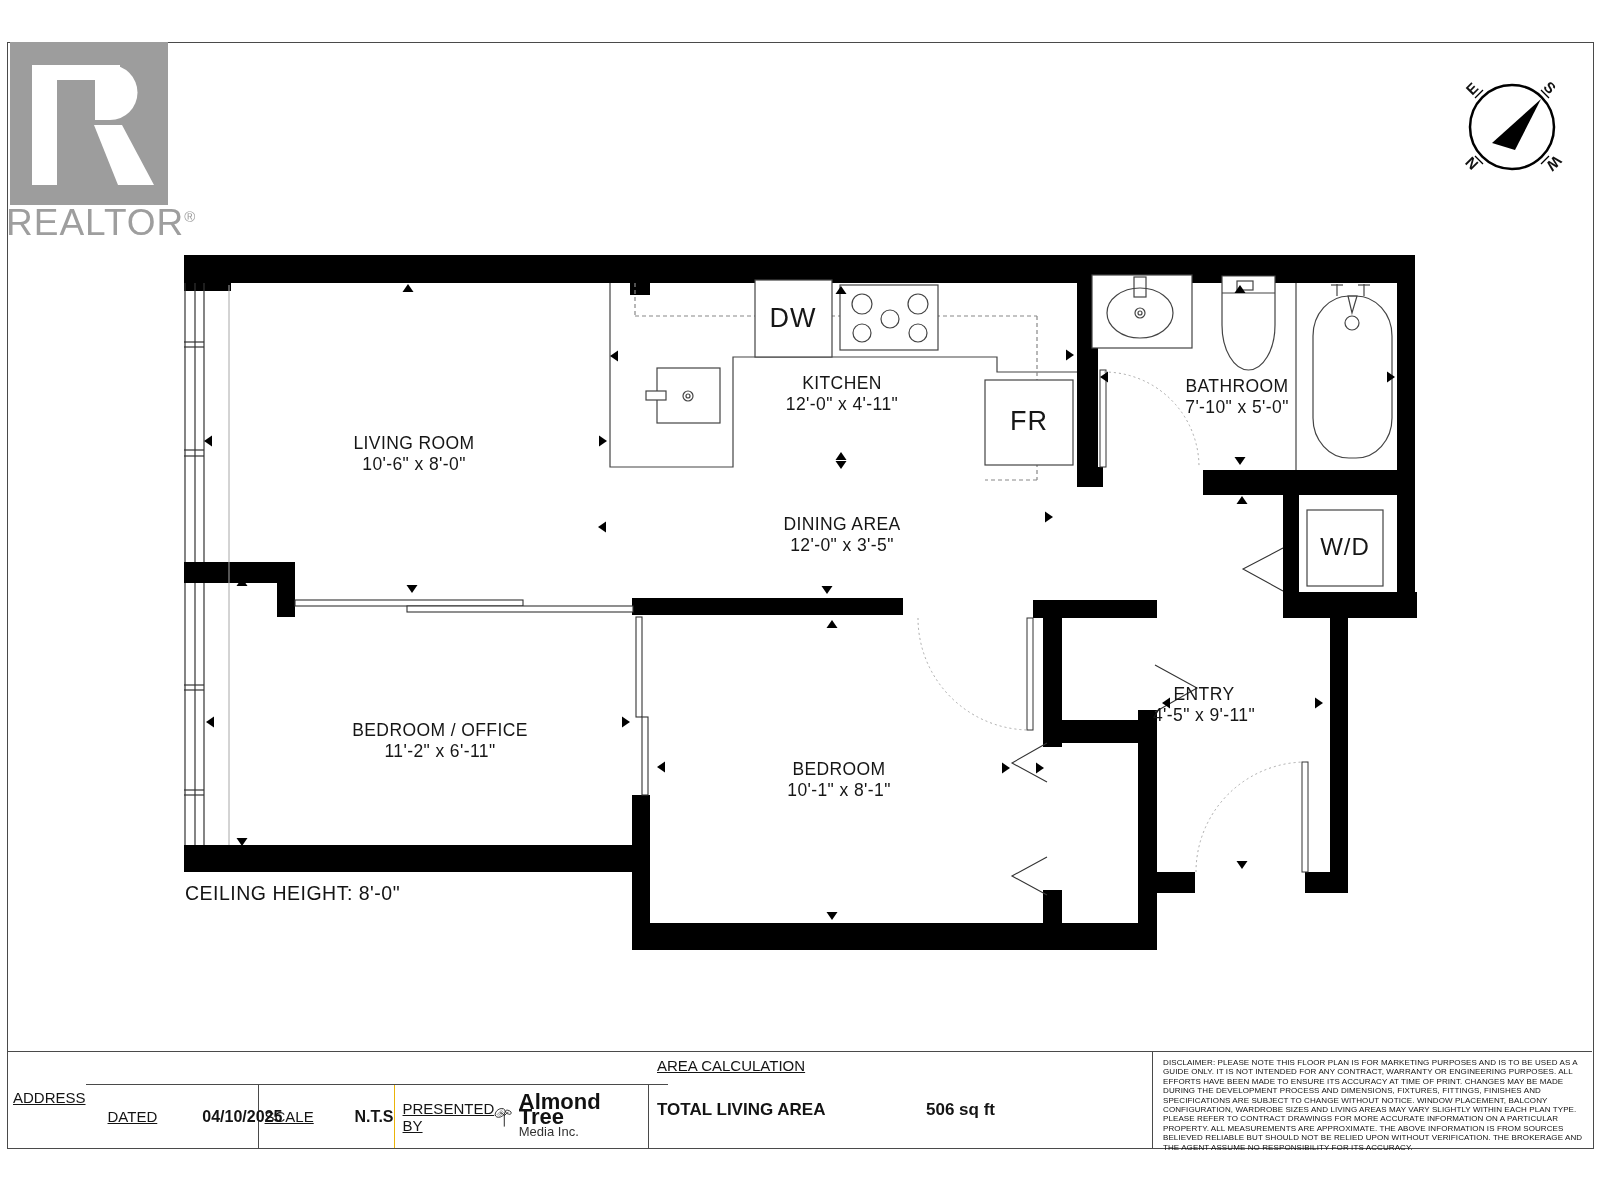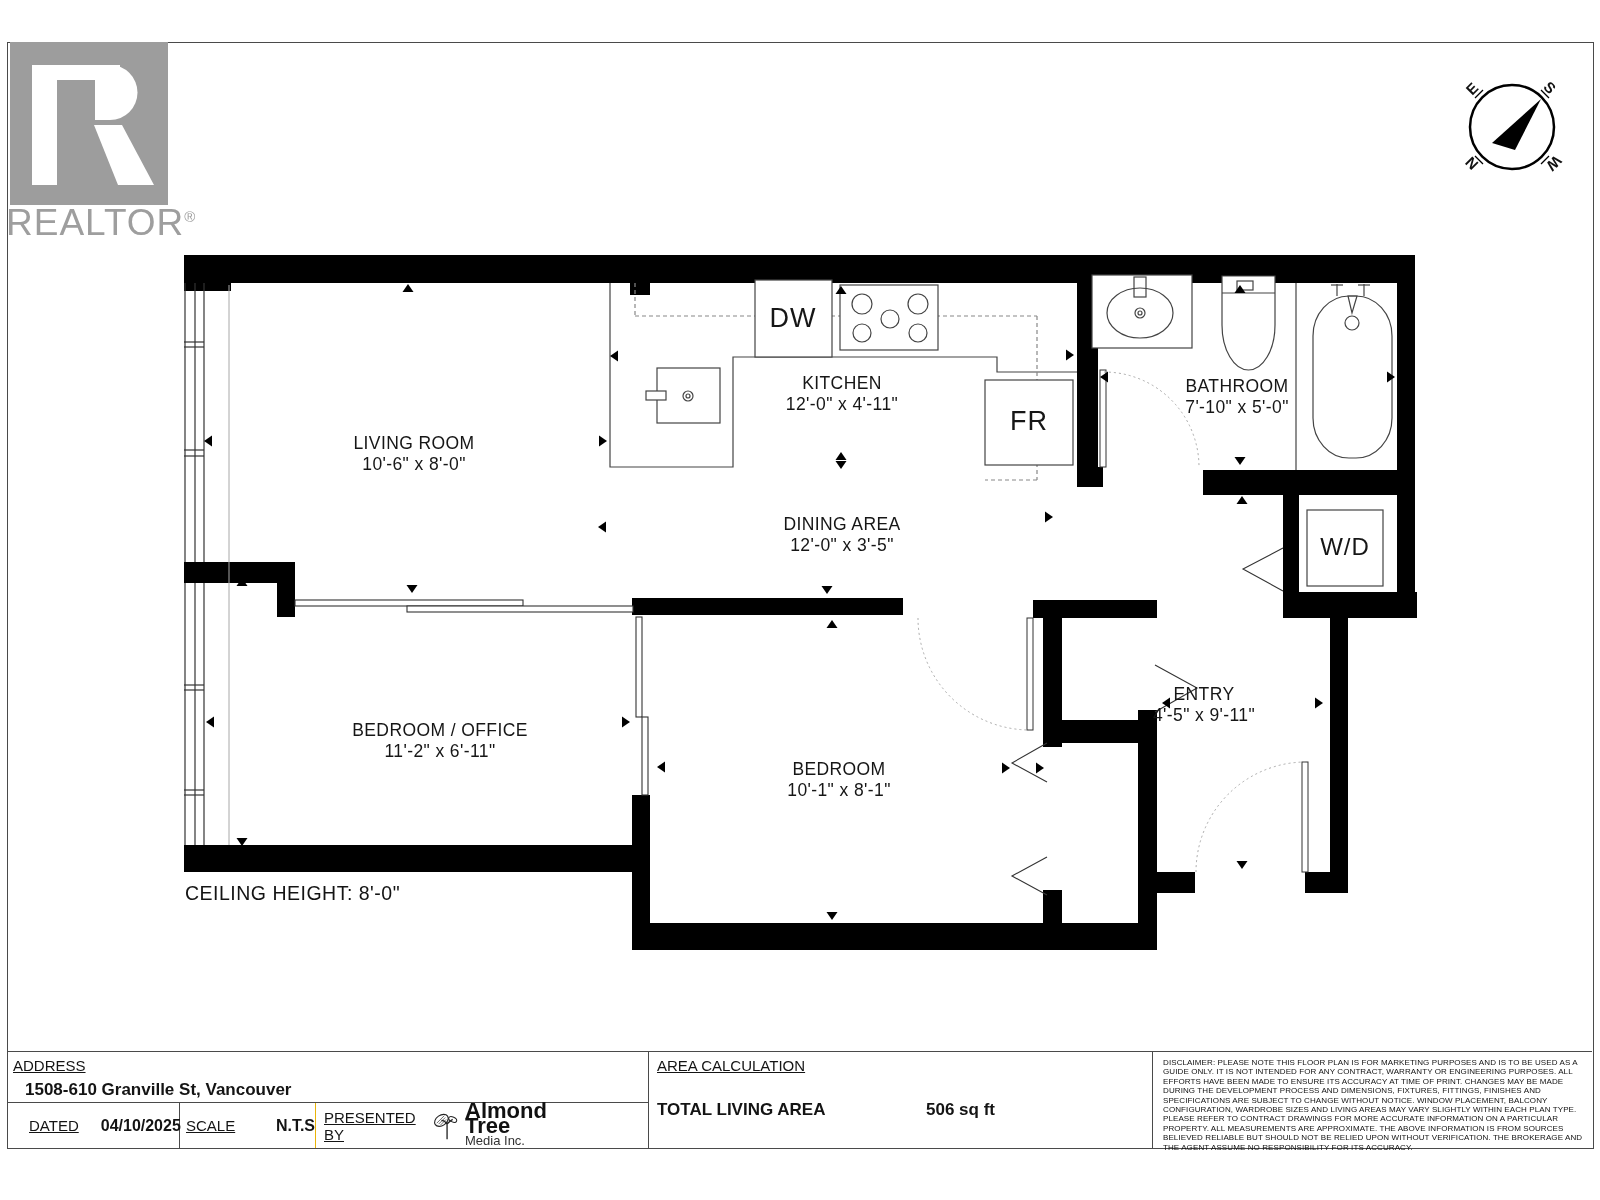--- a/index.html
+++ b/index.html
@@ -19,27 +19,27 @@
         white-space:nowrap;font-size:17.5px;letter-spacing:.4px;line-height:21px;color:#161616;}
   .appl-label{position:absolute;transform:translate(-50%,-50%);white-space:nowrap;
         color:#161616;letter-spacing:1px;}
   #ceiling-note{position:absolute;left:185px;top:882px;font-size:19.5px;letter-spacing:.5px;}
   
   .compass-letter{position:absolute;font-size:15px;font-weight:600;color:#111;}
   
   #footer{position:absolute;left:7px;top:1051px;width:1585px;height:96px;
         border-top:1px solid #4a4a4a;display:flex;}
   .u{text-decoration:underline;}
-  #f-left{width:641px;border-right:1px solid #4a4a4a;display:flex;flex-direction:column;}
+  #f-left{width:641px;border-right:1px solid #4a4a4a;display:flex;flex-direction:row;margin-top:32px;}
   #f-address-row{height:48px;padding:5px 0 0 6px;}
   #f-address-label{font-size:15px;}
   #f-address-value{font-size:17px;font-weight:bold;margin:5px 0 0 12px;}
   #f-meta-row{flex:1;border-top:1px solid #4a4a4a;display:flex;align-items:center;font-size:15px;}
   .f-cell{display:flex;align-items:center;height:100%;}
-  #f-cell-dated{width:150px;border-right:1px solid #4a4a4a;padding-left:22px;}
+  #f-cell-dated{width:150px;border-right:1px solid #4a4a4a;padding-left:22px;gap:23px;}
   #f-cell-scale{width:129px;border-right:1px solid #eab308;padding-left:6px;justify-content:space-between;}
   #f-cell-presented{flex:1;padding-left:8px;}
   .f-val{font-weight:bold;font-size:16px;margin-left:22px;}
   #almond-logo{margin-left:auto;margin-right:58px;display:flex;align-items:center;}
   #almond-text{margin-left:4px;line-height:15px;}
   #almond-name{font-size:22px;font-weight:bold;color:#111;}
   #almond-sub{font-size:13px;color:#333;}
   #f-mid{width:504px;border-right:1px solid #4a4a4a;position:relative;padding:5px 0 0 8px;box-sizing:border-box;}
   #f-area-label{font-size:15px;}
   #f-total-label{position:absolute;left:8px;top:48px;font-size:17px;font-weight:bold;}
@@ -264,21 +264,20 @@
   <div class="appl-label" style="left:793px;top:318px;font-size:27px;">DW</div>
   <div class="appl-label" style="left:1029px;top:421px;font-size:27px;">FR</div>
   <div class="appl-label" style="left:1345px;top:547px;font-size:24px;">W/D</div>
 
   <div id="ceiling-note">CEILING HEIGHT: 8'-0"</div>
 
   <div id="footer">
     <div id="f-left">
       <div id="f-address-row">
         <span id="f-address-label" class="u">ADDRESS</span>
-        <div id="f-address-value">1508-610 Granville St, Vancouver</div>
       </div>
       <div id="f-meta-row">
         <div id="f-cell-dated" class="f-cell">
           <span class="u">DATED</span>
           <span class="f-val">04/10/2025</span>
         </div>
         <div id="f-cell-scale" class="f-cell">
           <span class="u">SCALE</span>
           <span class="f-val">N.T.S</span>
         </div>

